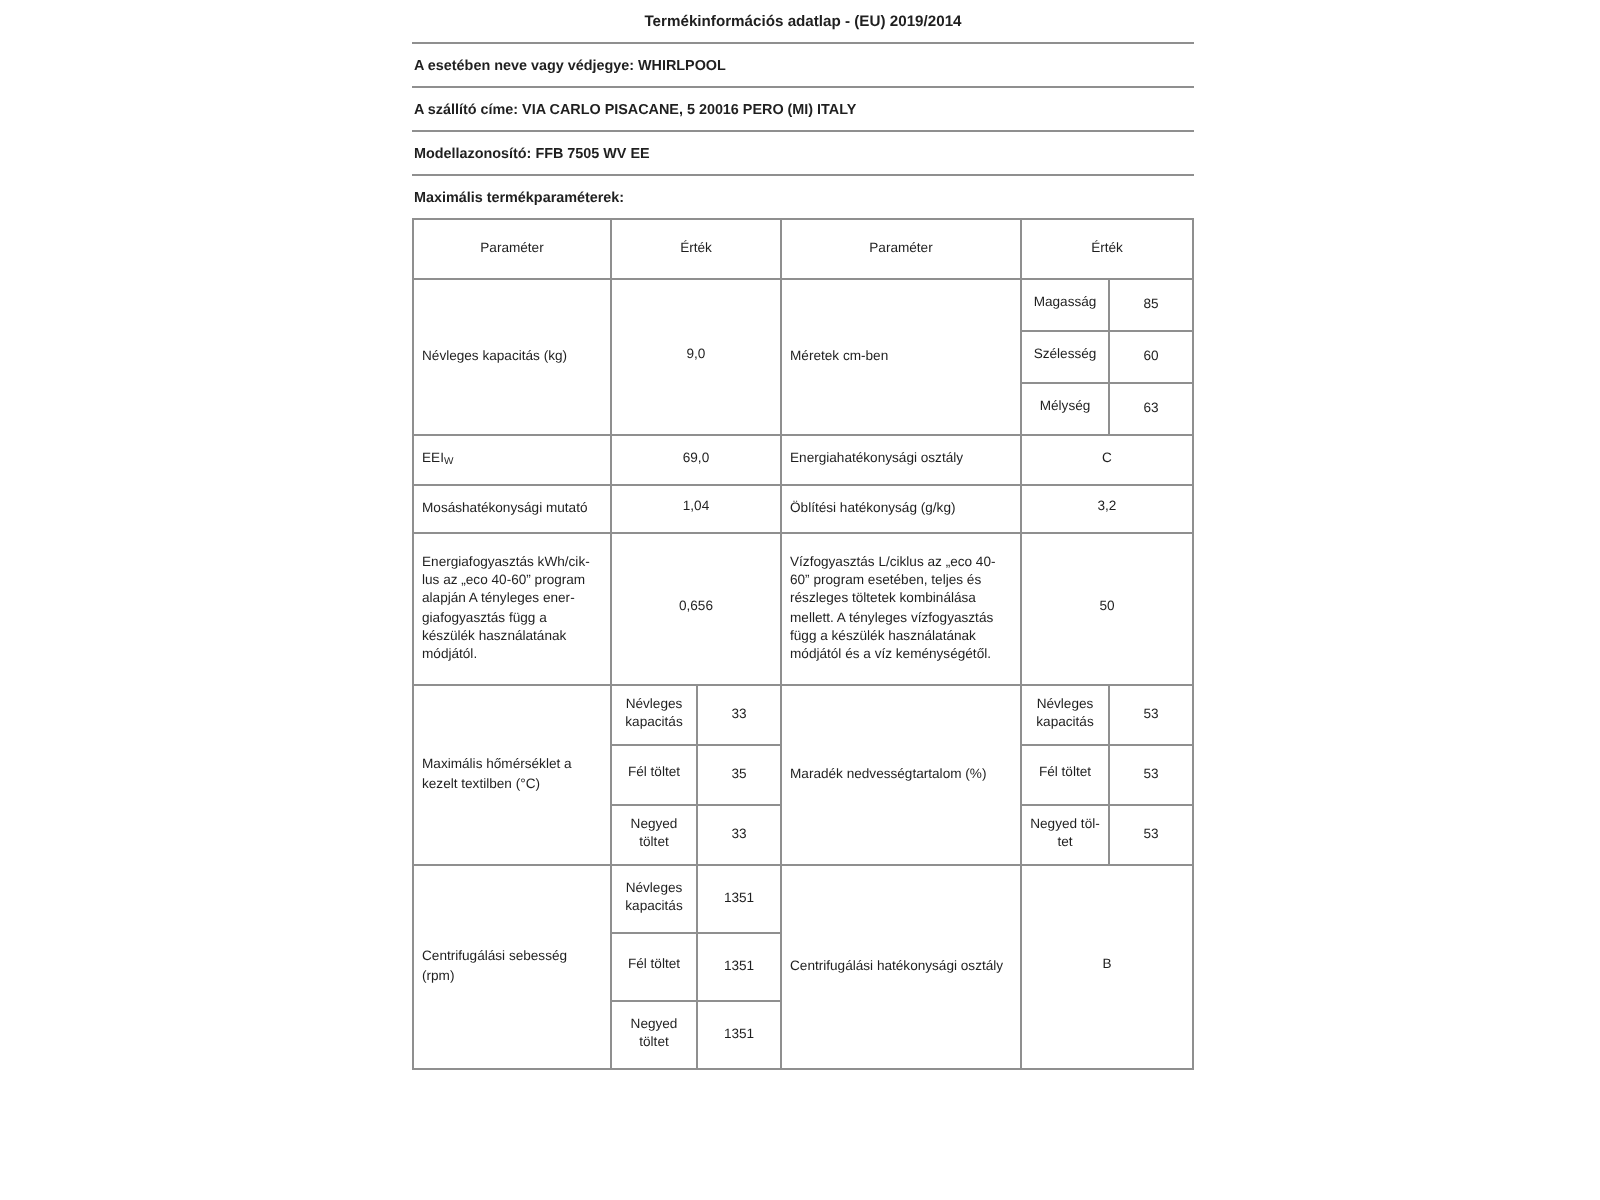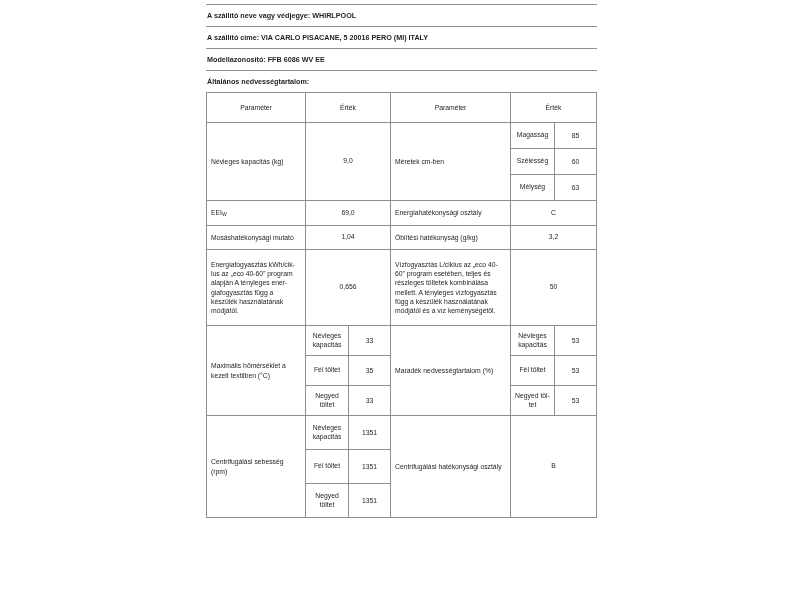--- a/index.html
+++ b/index.html
@@ -42,25 +42,26 @@
   .c2 .sublabel { flex:0 0 43px; }
   .c4 .sublabel { flex:0 0 44px; }
   sub { font-size:5px; vertical-align:-1px; line-height:0; }
 </style>
 </head>
 <body>
 
 <div class="page">
   <div class="content">
 
+    <div class="doc-title">Termékinformációs adatlap - (EU) 2019/2014</div>
 
-    <div class="info-row">A szállító neve vagy védjegye: WHIRLPOOL</div>
+    <div class="info-row">A esetében neve vagy védjegye: WHIRLPOOL</div>
     <div class="info-row">A szállító címe: VIA CARLO PISACANE, 5 20016 PERO (MI) ITALY</div>
-    <div class="info-row">Modellazonosító: FFB 6086 WV EE</div>
-    <div class="info-row">Általános nedvességtartalom:</div>
+    <div class="info-row">Modellazonosító: FFB 7505 WV EE</div>
+    <div class="info-row">Maximális termékparaméterek:</div>
 
     <div class="ptable">
 
       <div class="trow h-header">
         <div class="cell c1 hdr">Paraméter</div>
         <div class="cell c2 hdr">Érték</div>
         <div class="cell c3 hdr">Paraméter</div>
         <div class="cell c4 hdr">Érték</div>
       </div>
 

